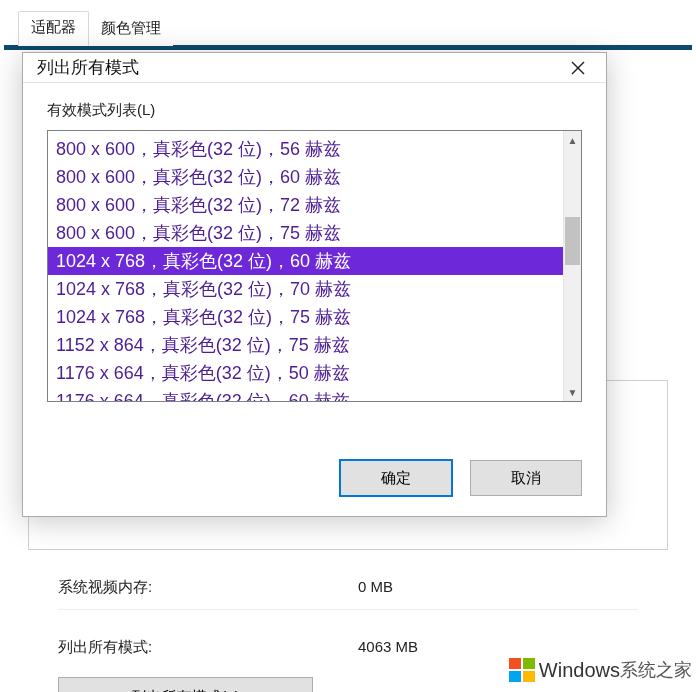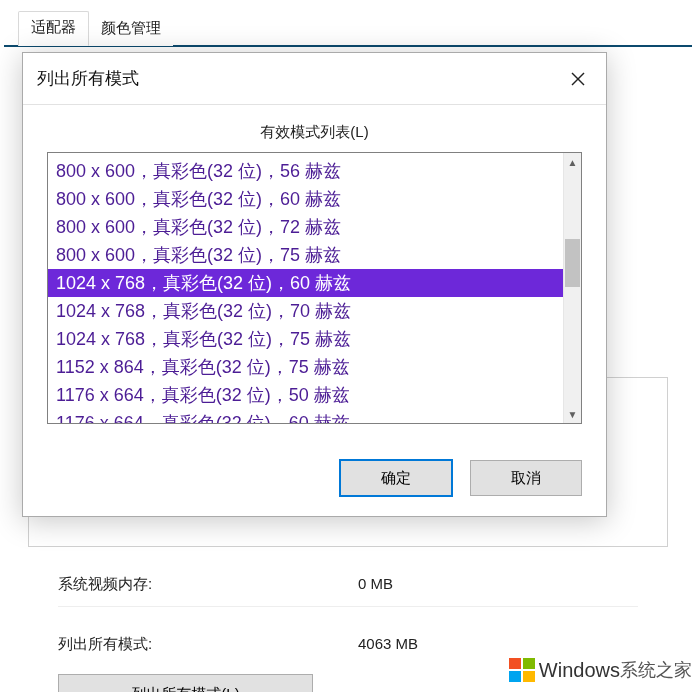--- a/index.html
+++ b/index.html
@@ -12,21 +12,21 @@
       position: relative;
       overflow: hidden;
     }
     .main-wrap {
       padding: 4px;
     }
     .tabs {
       display: flex;
       align-items: flex-end;
       padding: 6px 14px 0 14px;
-      border-bottom: 2px solid #0c4a6e;
+      border-bottom: 5px solid #0c4a6e;
     }
     .tab {
       padding: 6px 12px 8px 12px;
       margin-right: 0;
       color: #222;
       cursor: pointer;
       background: #fff;
       position: relative;
       top: 1px;
     }
@@ -74,36 +74,36 @@
       background: #fff;
       border: 1px solid #aaa;
       box-shadow: 0 4px 28px rgba(0,0,0,0.22);
       display: flex;
       flex-direction: column;
     }
     .dlg-title {
       display: flex;
       align-items: center;
       justify-content: space-between;
-      height: 52px;
+      height: 30px;
       padding: 0 6px 0 14px;
       border-bottom: 1px solid #e2e2e2;
     }
     .dlg-title-text { font-size: 17px; color: #111; }
     .close-btn {
       width: 44px;
       height: 32px;
       display: flex;
       align-items: center;
       justify-content: center;
       cursor: pointer;
     }
     .close-btn svg { width: 14px; height: 14px; }
     .dlg-body { padding: 18px 24px 0 24px; flex: 1; }
-    .list-label { font-size: 15px; color: #222; margin-bottom: 10px; text-align: center; }
+    .list-label { font-size: 15px; color: #222; margin-bottom: 10px; }
     .listbox {
       width: 100%;
       height: 272px;
       border: 1px solid #808080;
       background: #fff;
       display: flex;
     }
     .list-items {
       flex: 1;
       overflow: hidden;

